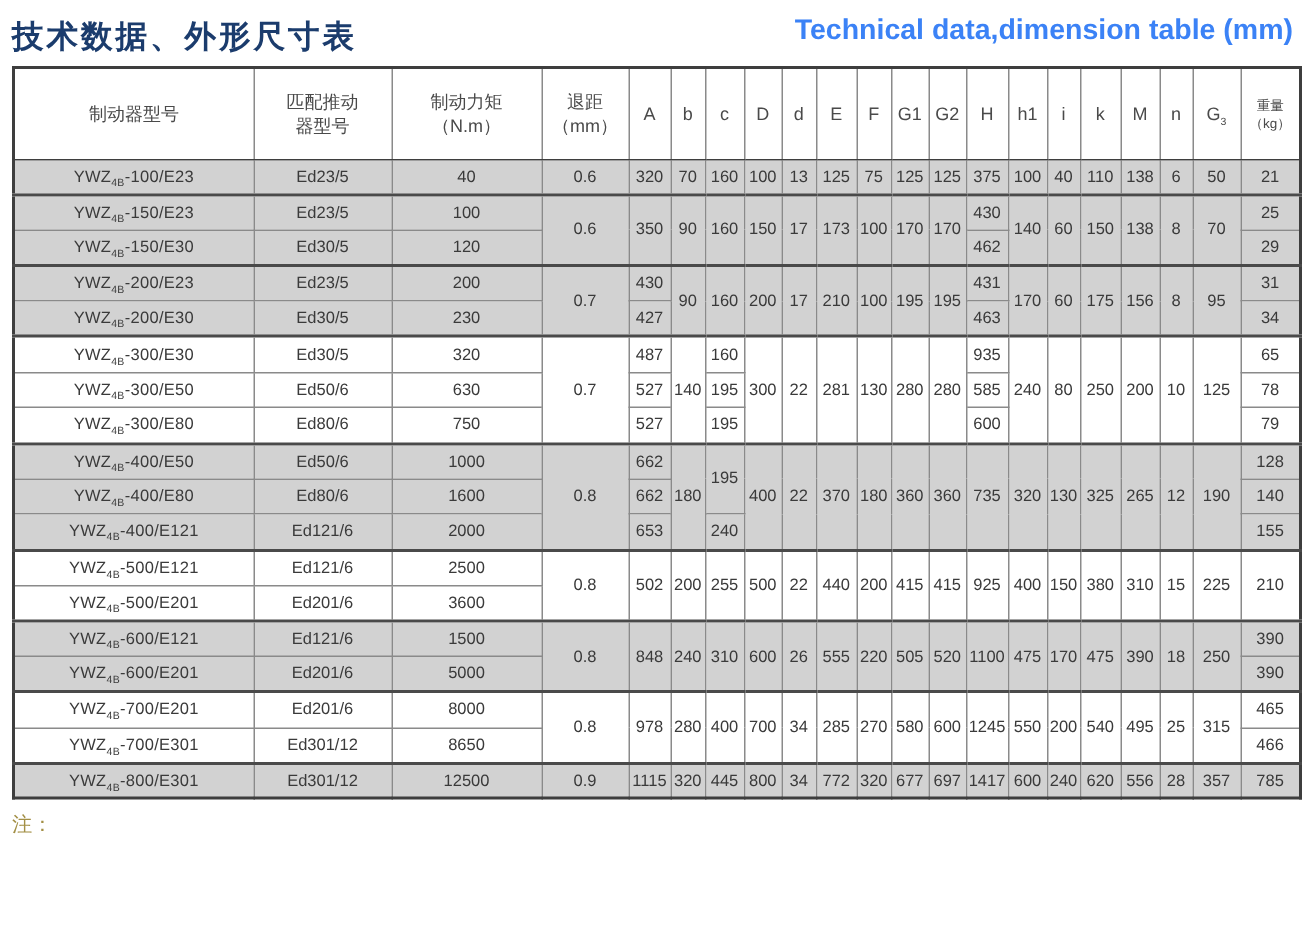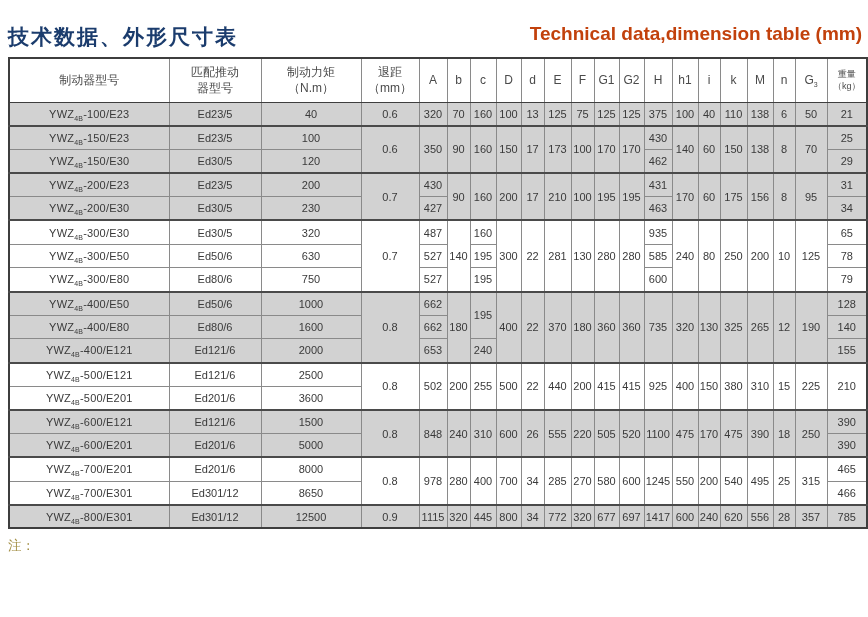--- a/index.html
+++ b/index.html
@@ -4,40 +4,39 @@
 <style>
   html,body { margin:0; padding:0; background:#ffffff; }
   body {
     width:868px; height:617px; overflow:hidden;
     font-family:"Liberation Sans","DejaVu Sans",sans-serif;
     position:relative;
   }
   .page-header {
     display:flex; justify-content:space-between; align-items:flex-start;
     padding:10px 6px 6px 8px;
-    margin-top:13px;
   }
   .title-zh {
     font-size:21px; font-weight:bold; letter-spacing:2px; color:#1b3c6d;
   }
   .title-en {
-    font-size:19px; font-weight:bold; color:#c2410c; letter-spacing:0px;
+    font-size:19px; font-weight:bold; color:#3b82f6; letter-spacing:0px;
   }
   table.spec {
     margin-left:8px; width:852px;
     border-collapse:collapse; table-layout:fixed;
     border:2px solid #3e3e3e;
   }
   .spec th, .spec td {
     border:1px solid #8a8a8a;
     text-align:center; vertical-align:middle;
     padding:0; overflow:hidden; white-space:nowrap;
     font-size:11px; color:#3a3a3a; background:#ffffff;
   }
-  .spec thead tr { height:44px; }
+  .spec thead tr { height:61px; }
   .spec tbody tr { height:23.7px; }
   .spec th {
     font-weight:normal; font-size:12px; color:#4a4a4a; line-height:1.35;
     border-bottom:1px solid #3e3e3e;
   }
   .spec th.small-header { font-size:9px;margin-left:41px; }
   .spec td.col-model { font-size:11px; letter-spacing:0.2px; }
   .spec tr.shade td { background:#d2d2d2; }
   .spec tr.group-start td { border-top:2px solid #4a4a4a; }
   sub { font-size:7px; line-height:0; }

